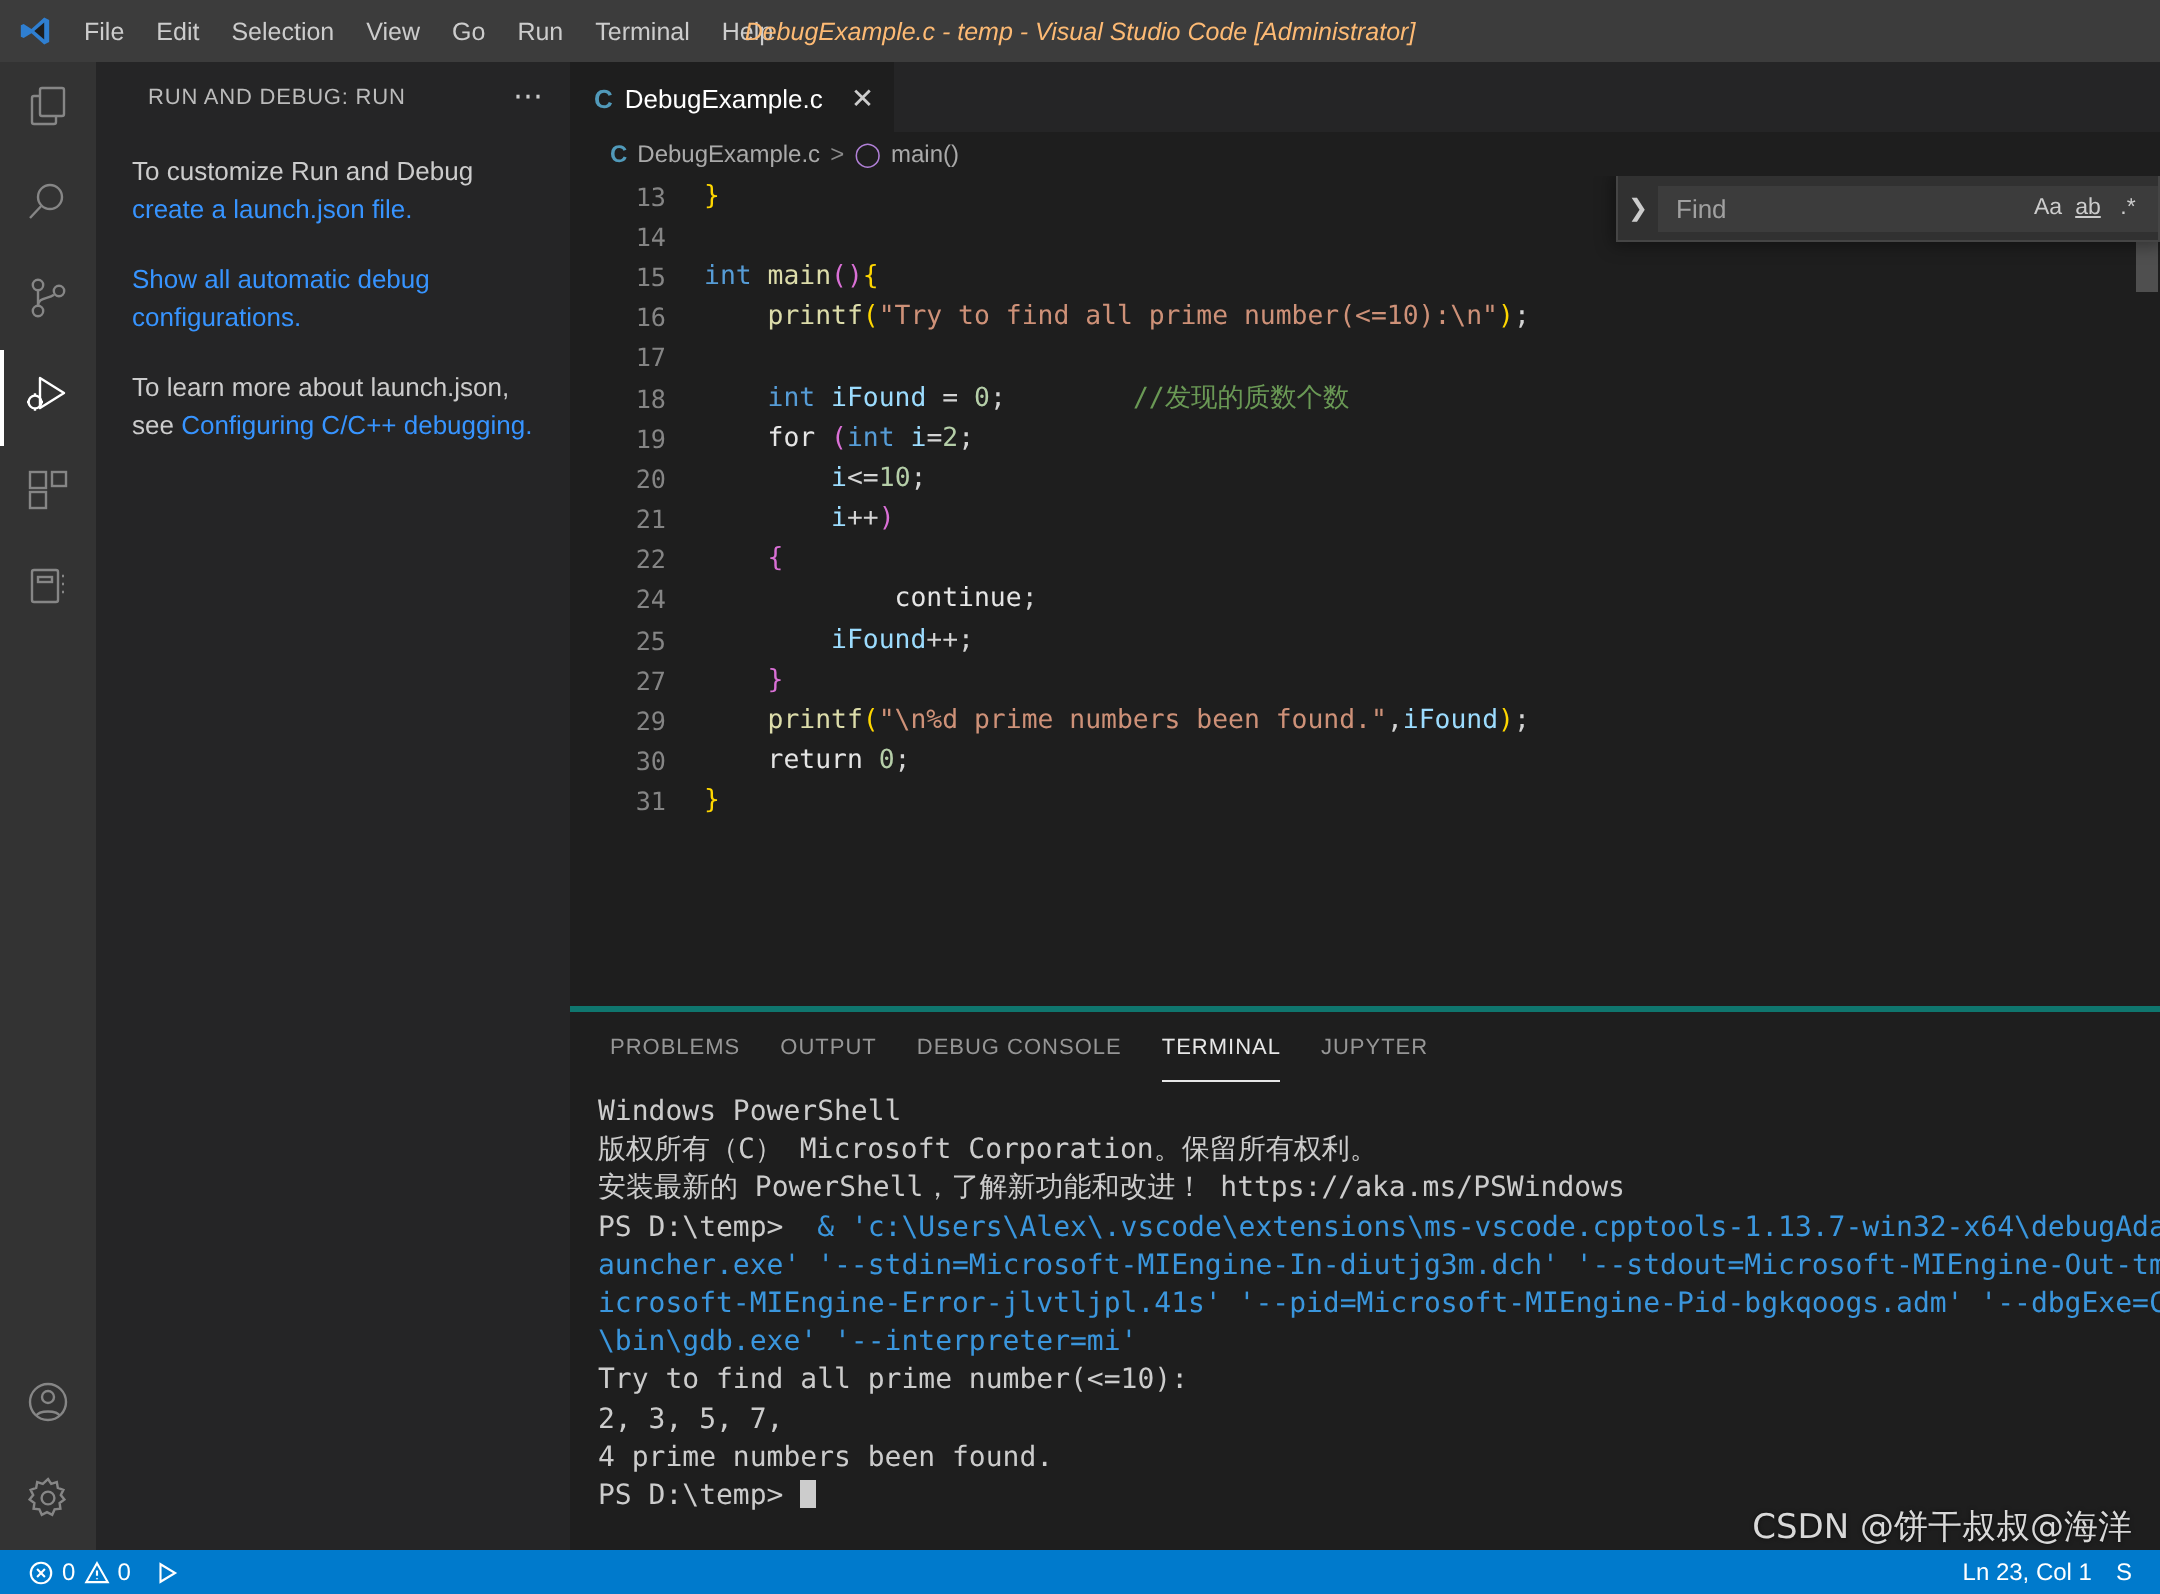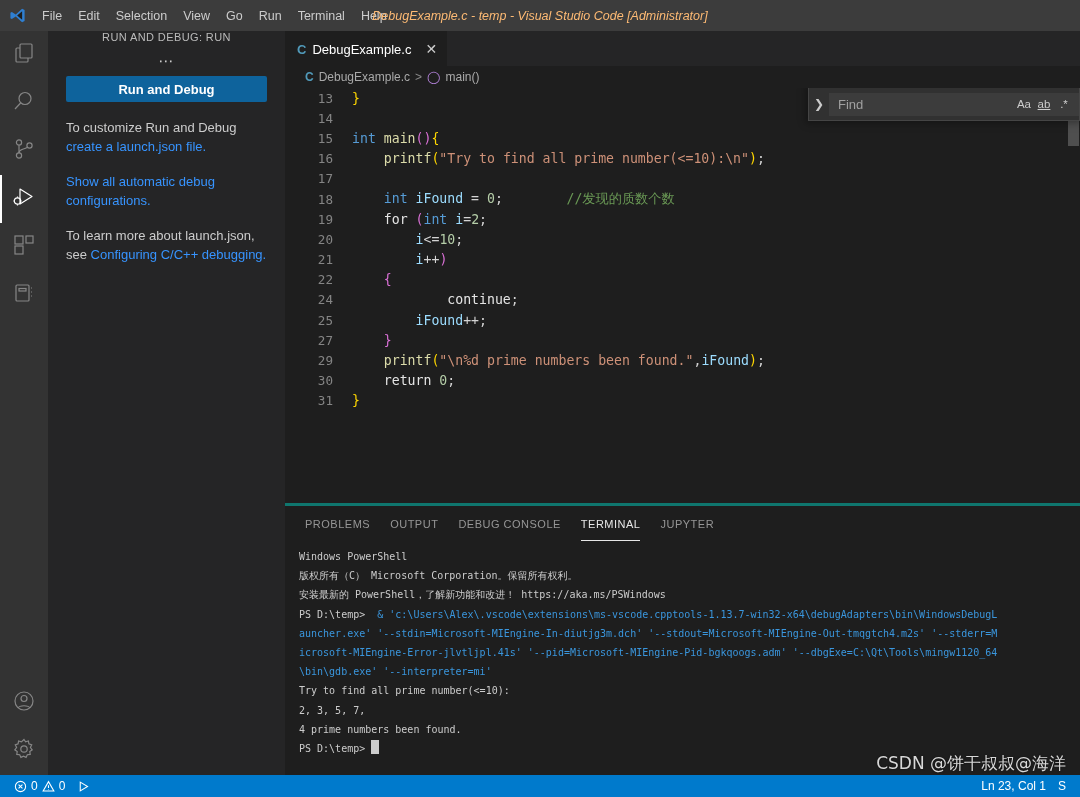--- a/index.html
+++ b/index.html
@@ -47,22 +47,21 @@
   }
   .act-spacer { flex: 1 1 auto; }
 
   
   .sidebar {
     width: 237px; background: #252526; flex: 0 0 237px; display: flex; flex-direction: column;
     padding-top: 0;
   }
   .sidebar-header {
     height: 35px; display: flex; align-items: center; justify-content: space-between;
-    padding: 0 12px 0 12px;
-    flex-direction: column;
+    padding: 0 12px 0 26px;
   }
   .sidebar-title { color: #bbbbbb; font-size: 11px; letter-spacing: .4px; }
   .sidebar-dots { color: #cccccc; font-size: 15px; line-height: 10px; cursor: pointer; letter-spacing: 1.5px; }
   .sidebar-body { padding: 10px 18px 0 18px; }
   .run-debug-btn {
     width: 100%; height: 26px; background: #0e639c; color: #ffffff;
     font-size: 13px; font-weight: bold; border: none; border-radius: 2px;
     cursor: pointer; display: flex; align-items: center; justify-content: center;
     margin-bottom: 16px;
   }
@@ -145,21 +144,21 @@
   .panel-tab {
     color: #969696; font-size: 11px; letter-spacing: .5px; height: 100%;
     display: flex; align-items: center; cursor: pointer; position: relative;
   }
   .panel-tab.active { color: #e7e7e7; }
   .panel-tab.active::after {
     content: ""; position: absolute; bottom: 0; left: 0; right: 0; height: 1px; background: #e7e7e7;
   }
   .terminal {
     flex: 1 1 auto; overflow: hidden; padding: 6px 0 0 14px;
-    font-family: "DejaVu Sans Mono", monospace; font-size: 10px; line-height: 19.2px;
+    font-family: "DejaVu Sans Mono", monospace; font-size: 14px; line-height: 19.2px;
     color: #cccccc; white-space: pre; min-height: 0;
   }
   .t-cyan { color: #3a96dd; }
   .t-white { color: #cccccc; }
   .cursor-block { display: inline-block; width: 8px; height: 14px; background: #cccccc; vertical-align: -2px; }
 
   
   .statusbar {
     height: 22px; background: #007acc; display: flex; align-items: center;
     flex: 0 0 22px; color: #ffffff; font-size: 12px; padding: 0 8px;
@@ -277,21 +276,20 @@
         </span>
       </div>
     </div>
 
     <div class="sidebar">
       <div class="sidebar-header">
         <span class="sidebar-title">RUN AND DEBUG: RUN</span>
         <span class="sidebar-dots">⋯</span>
       </div>
       <div class="sidebar-body">
-        <button class="run-debug-btn">Run and Debug</button>
         <div class="sb-para">
           <span>To customize Run and Debug </span><span class="sb-link">create a launch.json file.</span>
         </div>
         <div class="sb-para">
           <span class="sb-link">Show all automatic debug configurations.</span>
         </div>
         <div class="sb-para">
           <span>To learn more about launch.json, see </span><span class="sb-link">Configuring C/C++ debugging.</span>
         </div>
       </div>

